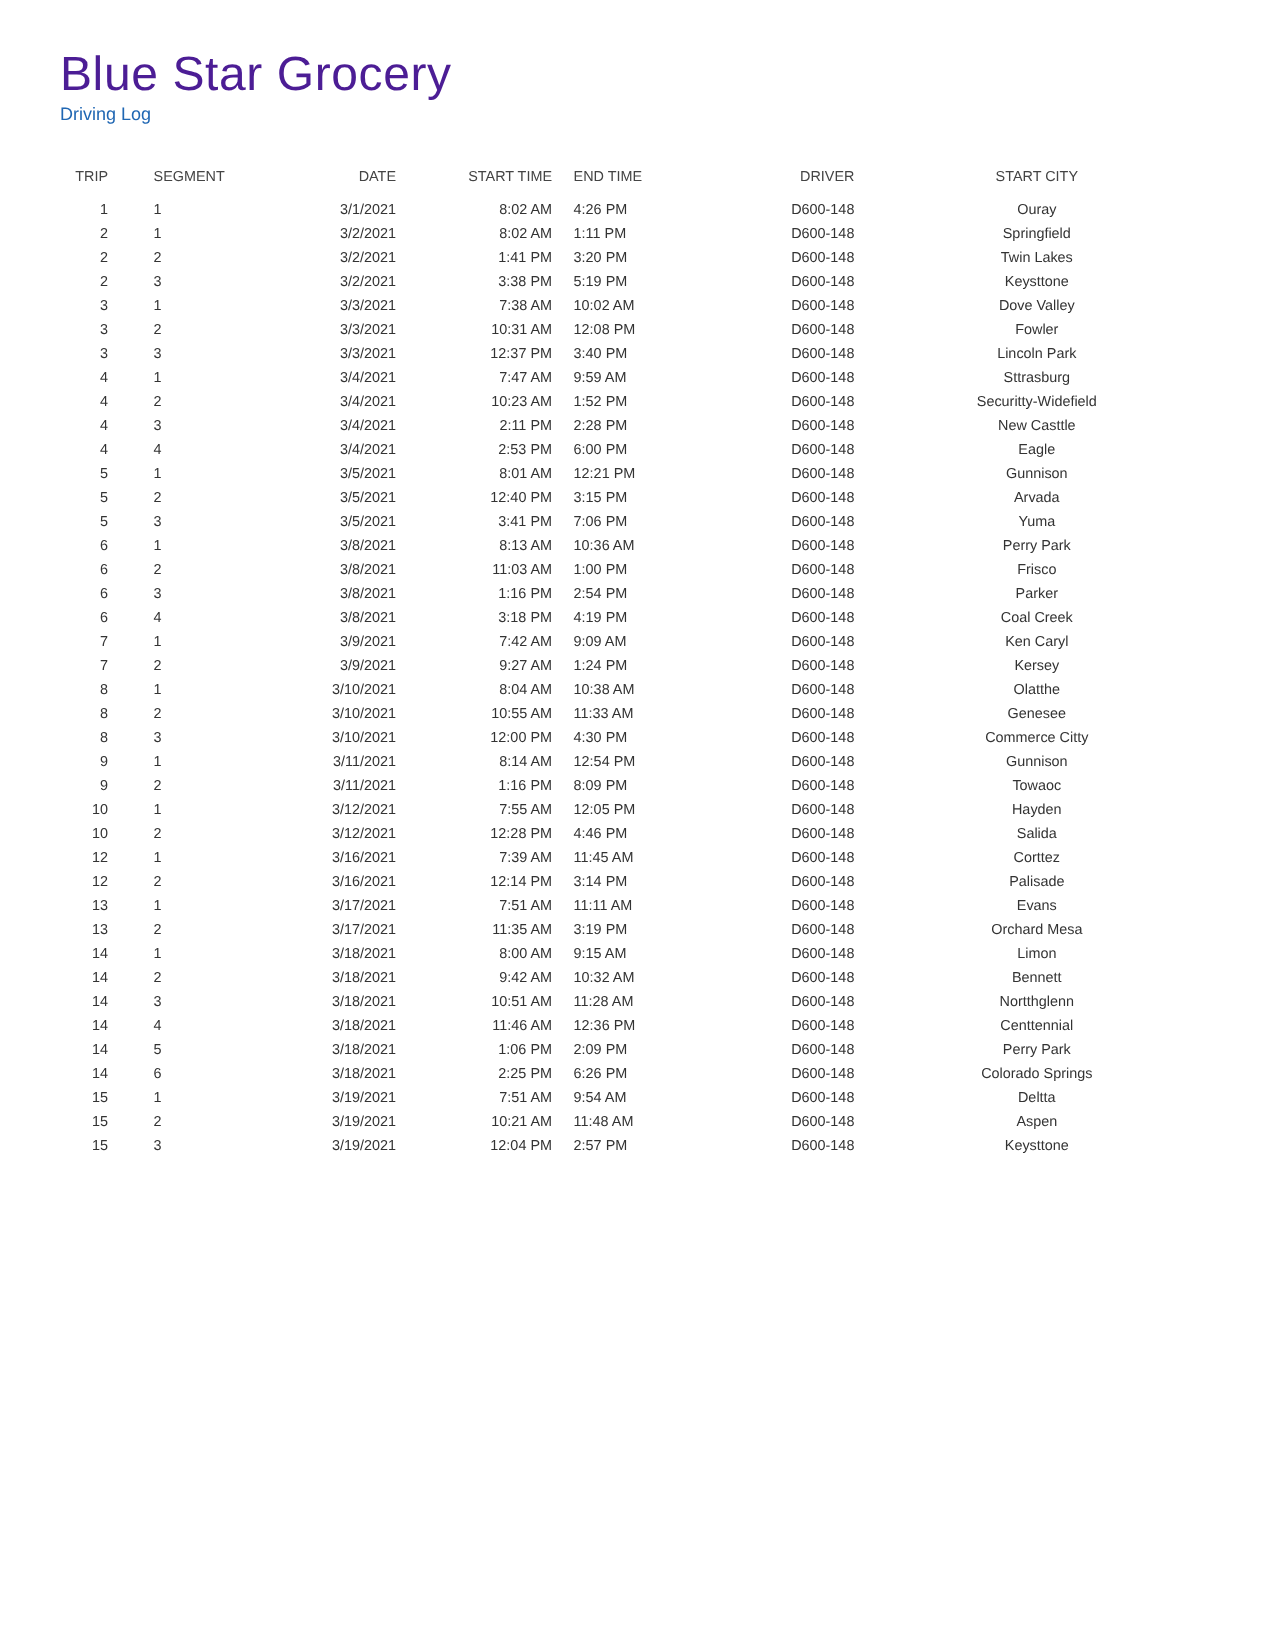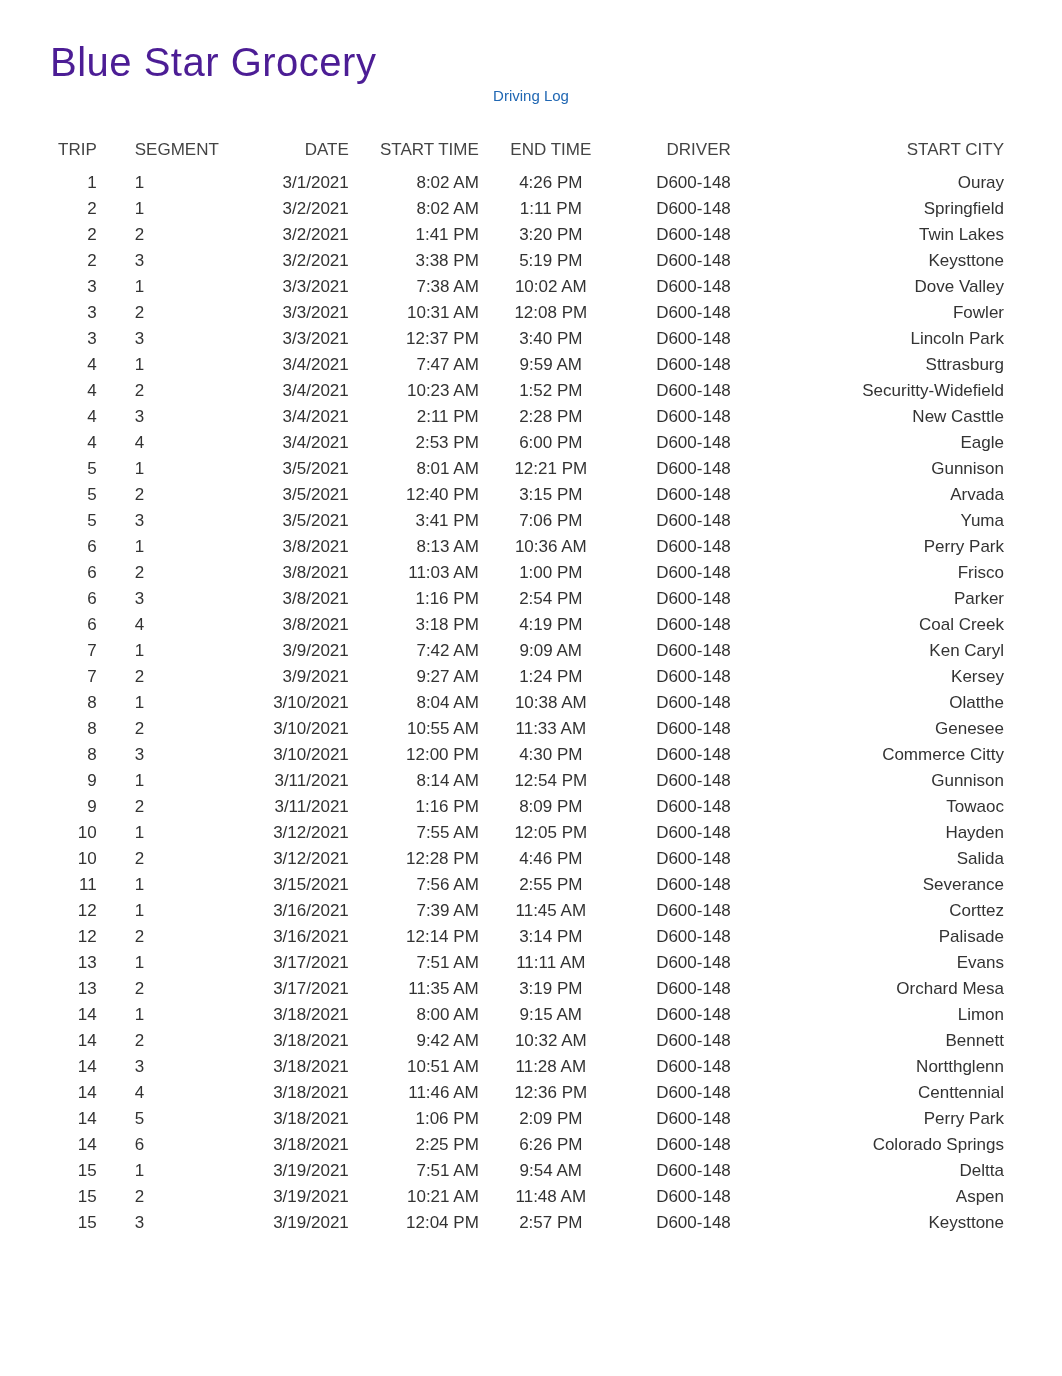--- a/index.html
+++ b/index.html
@@ -15,46 +15,45 @@
     font-weight: 400;
     color: #4c1d95;
     margin-bottom: 2px;
     letter-spacing: 0.5px;
   }
   .subtitle {
     font-size: 15px;
     font-weight: 400;
     color: #2067b3;
     margin-bottom: 30px;
-    text-align: center;
   }
   table {
     border-collapse: collapse;
     width: 100%;
-    font-size: 17px;
+    font-size: 12px;
   }
   thead th {
     text-align: left;
     font-weight: 400;
     color: #444;
     padding: 6px 8px 10px 8px;
     white-space: nowrap;
   }
   tbody td {
     padding: 3px 8px;
     color: #333;
     white-space: nowrap;
   }
   .col-trip    { width: 70px;  text-align: right; padding-right: 30px;}
   .col-segment { width: 110px; text-align: left; padding-right: 30px;}
   .col-date    { width: 110px; text-align: right; padding-right: 10px;}
   .col-start   { width: 130px; text-align: right; padding-right: 10px;}
-  .col-end     { width: 120px; text-align: center; padding-right: 4px;}
+  .col-end     { width: 120px; text-align: left; padding-right: 4px;}
   .col-driver  { width: 130px; text-align: right;  padding-left: 4px;}
-  .col-city    { text-align: right; padding-left: 4px;}
+  .col-city    { text-align: center; padding-left: 4px;}
   tbody .col-trip, tbody .col-segment, tbody .col-date,
   tbody .col-start, tbody .col-end { font-variant-numeric: tabular-nums; }
 </style>
 </head>
 <body>
 
 <h1 class="title">Blue Star Grocery</h1>
 <div class="subtitle">Driving Log</div>
 
 <table>
@@ -307,29 +306,20 @@
       <tr>
         <td class="col-trip">10</td>
         <td class="col-segment">2</td>
         <td class="col-date">3/12/2021</td>
         <td class="col-start">12:28 PM</td>
         <td class="col-end">4:46 PM</td>
         <td class="col-driver">D600-148</td>
         <td class="col-city">Salida</td>
       </tr>
       <tr>
-        <td class="col-trip">11</td>
-        <td class="col-segment">1</td>
-        <td class="col-date">3/15/2021</td>
-        <td class="col-start">7:56 AM</td>
-        <td class="col-end">2:55 PM</td>
-        <td class="col-driver">D600-148</td>
-        <td class="col-city">Severance</td>
-      </tr>
-      <tr>
         <td class="col-trip">12</td>
         <td class="col-segment">1</td>
         <td class="col-date">3/16/2021</td>
         <td class="col-start">7:39 AM</td>
         <td class="col-end">11:45 AM</td>
         <td class="col-driver">D600-148</td>
         <td class="col-city">Corttez</td>
       </tr>
       <tr>
         <td class="col-trip">12</td>

